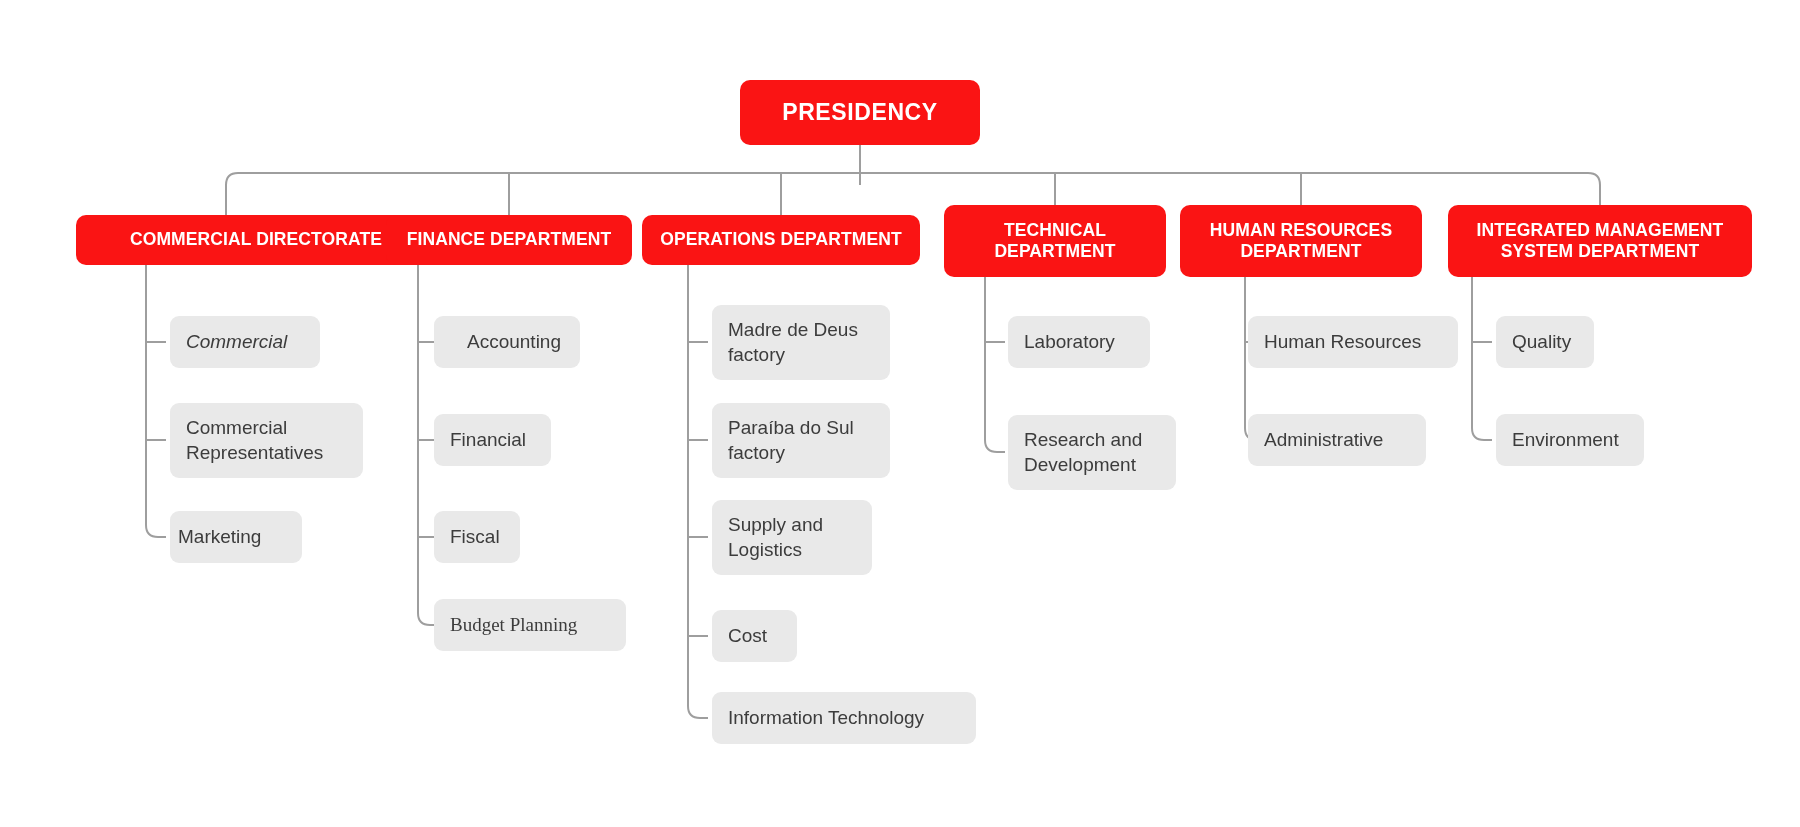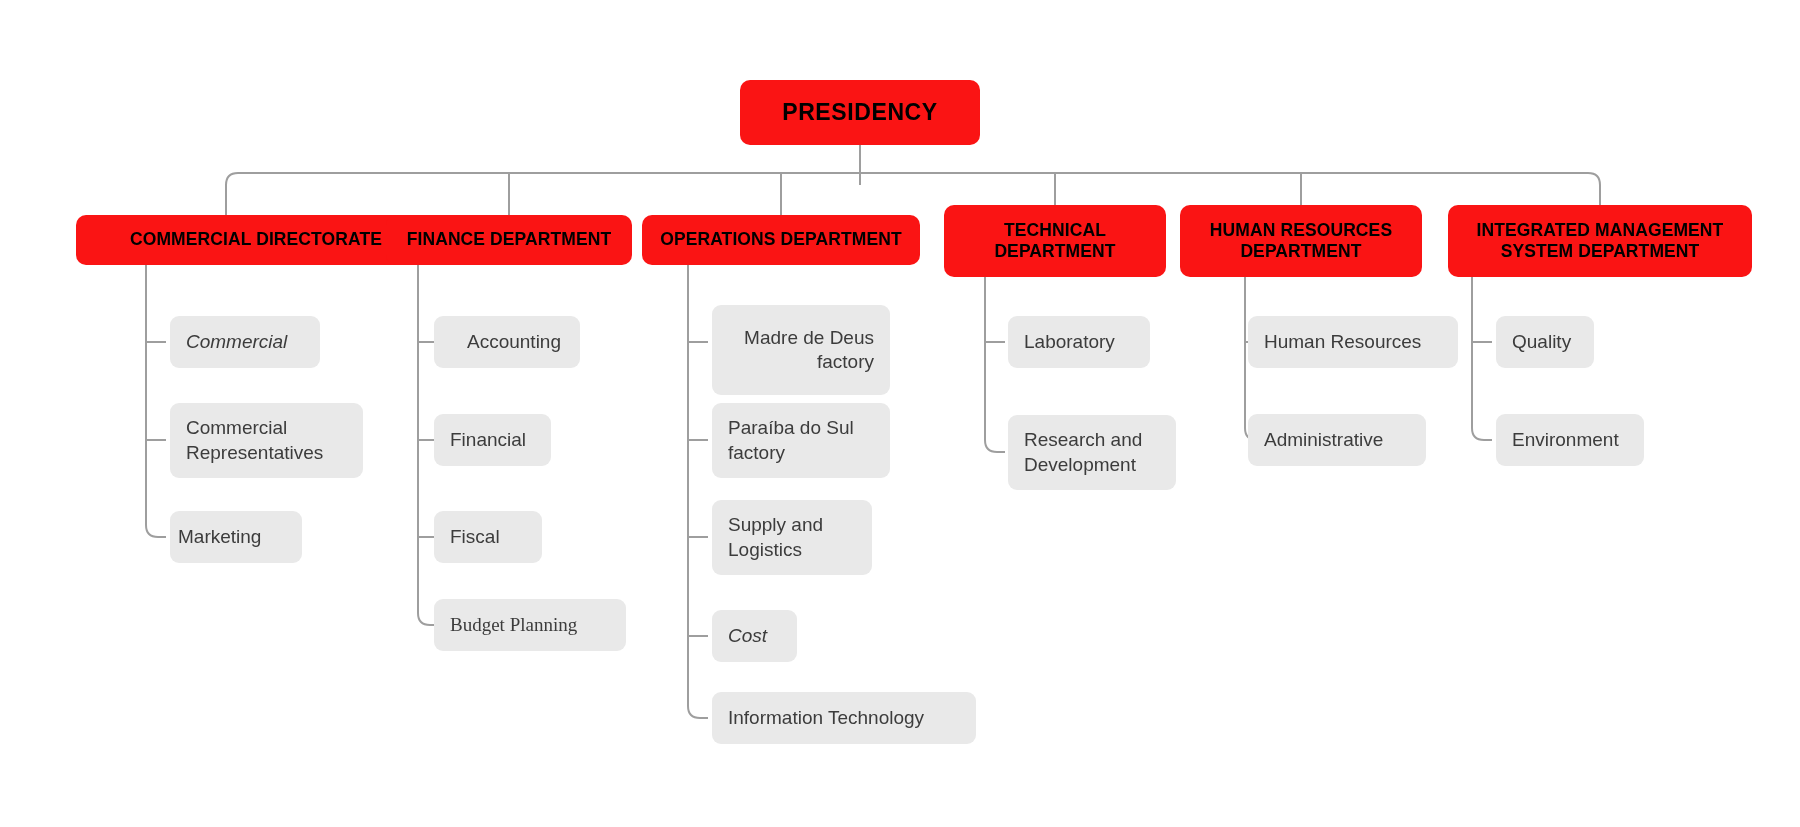--- a/index.html
+++ b/index.html
@@ -42,21 +42,21 @@
     display: flex;
     align-items: center;
     justify-content: center;
     text-align: center;
   }
 
   .node-root,
   .node-dept {
     background: #fa1414;
     border-radius: 10px;
-    color: #000000;
+    color: #ffffff;
     font-weight: bold;
     letter-spacing: 0.1px;
     line-height: 1.22;
     padding: 6px 14px;
   }
 
   .node-root {
     font-size: 23px;
     letter-spacing: 0.6px;
   }
@@ -130,39 +130,39 @@
       </div>
       <div class="node node-dept" style="left: 386px; top: 215px; width: 246px; height: 50px;">
         <span class="leaf-label">FINANCE DEPARTMENT</span>
       </div>
       <div class="node node-leaf" style="left: 434px; top: 316px; width: 146px; height: 52px; padding-left: 33px;">
         <span class="leaf-label">Accounting</span>
       </div>
       <div class="node node-leaf" style="left: 434px; top: 414px; width: 117px; height: 52px;">
         <span class="leaf-label">Financial</span>
       </div>
-      <div class="node node-leaf" style="left: 434px; top: 511px; width: 108px; height: 52px;">
+      <div class="node node-leaf" style="left: 434px; top: 511px; width: 86px; height: 52px;">
         <span class="leaf-label">Fiscal</span>
       </div>
       <div class="node node-leaf" style="left: 434px; top: 599px; width: 192px; height: 52px; font-family: Liberation Serif, serif;">
         <span class="leaf-label">Budget Planning</span>
       </div>
       <div class="node node-dept" style="left: 642px; top: 215px; width: 278px; height: 50px;">
         <span class="leaf-label">OPERATIONS DEPARTMENT</span>
       </div>
-      <div class="node node-leaf" style="left: 712px; top: 305px; width: 178px; height: 90px; text-align: right;">
+      <div class="node node-leaf" style="left: 712px; top: 305px; width: 178px; height: 75px;">
         <span class="leaf-label">Madre de Deus factory</span>
       </div>
       <div class="node node-leaf" style="left: 712px; top: 403px; width: 178px; height: 75px;">
         <span class="leaf-label">Paraíba do Sul factory</span>
       </div>
       <div class="node node-leaf" style="left: 712px; top: 500px; width: 160px; height: 75px;">
         <span class="leaf-label">Supply and Logistics</span>
       </div>
-      <div class="node node-leaf" style="left: 712px; top: 610px; width: 85px; height: 52px; font-style: italic;">
+      <div class="node node-leaf" style="left: 712px; top: 610px; width: 85px; height: 52px;">
         <span class="leaf-label">Cost</span>
       </div>
       <div class="node node-leaf" style="left: 712px; top: 692px; width: 264px; height: 52px;">
         <span class="leaf-label">Information Technology</span>
       </div>
       <div class="node node-dept" style="left: 944px; top: 205px; width: 222px; height: 72px;">
         <span class="leaf-label">TECHNICAL DEPARTMENT</span>
       </div>
       <div class="node node-leaf" style="left: 1008px; top: 316px; width: 142px; height: 52px;">
         <span class="leaf-label">Laboratory</span>

